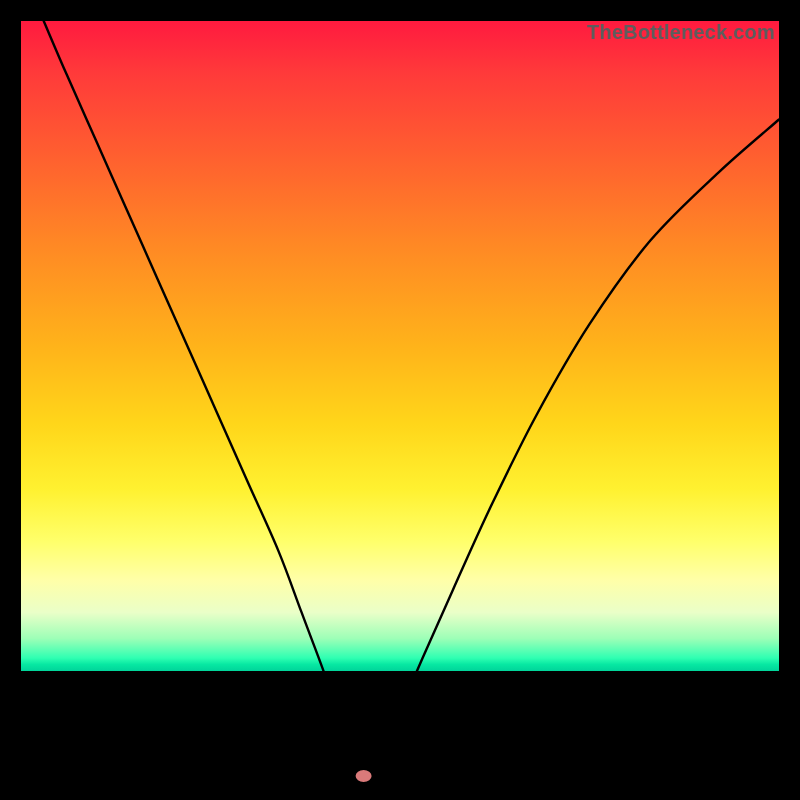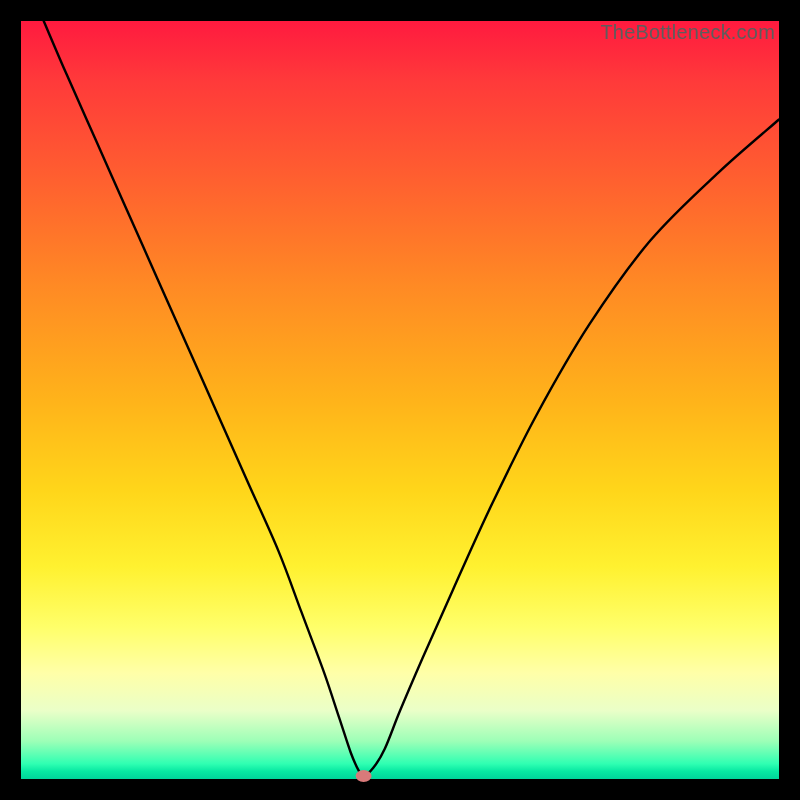--- a/index.html
+++ b/index.html
@@ -15,39 +15,40 @@
     position: relative;
     width: 800px;
     height: 800px;
     background: #000;
   }
   .plot-area {
     position: absolute;
     left: 21px;
     top: 21px;
     width: 758px;
-    height: 758px;
+    height: 650px;
     
     background: linear-gradient(
       to bottom,
       #ff1a3f 0%,
       #ff3a3a 8%,
       #ff5d30 20%,
       #ff8a24 35%,
       #ffb31a 50%,
       #ffd61a 62%,
       #fff130 72%,
       #ffff6a 80%,
       #ffffa8 86%,
       #eaffc8 91%,
       #9dffb7 95%,
       #2fffb2 98%,
       #07e8a2 99%,
       #00d49a 100%
     );
+    font-weight: bold;
   }
   .watermark {
     position: absolute;
     top: 0px;
     right: 4px;
     color: #5d5d5d;
     font-size: 20px;
     letter-spacing: 0.2px;
     user-select: none;
   }

